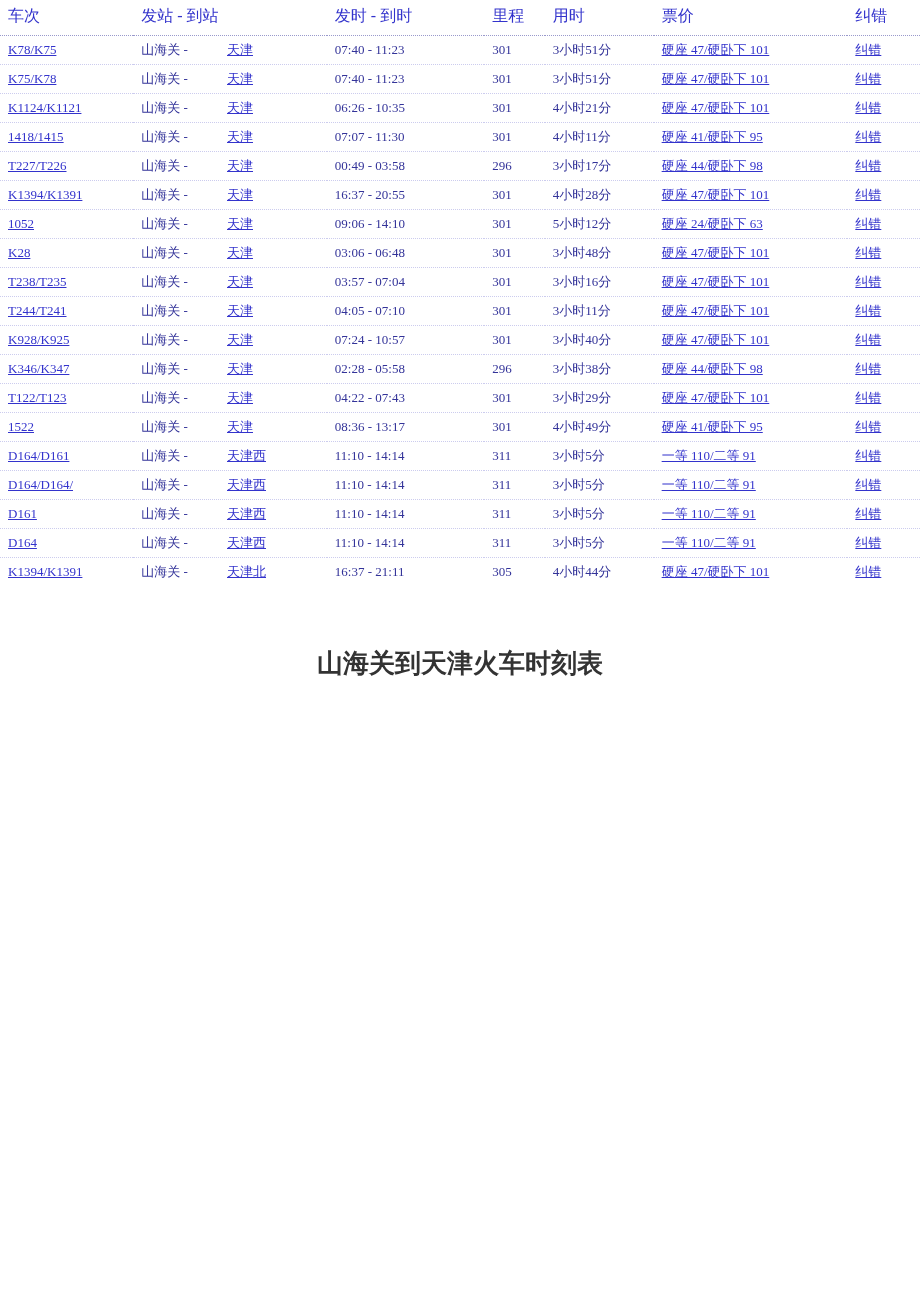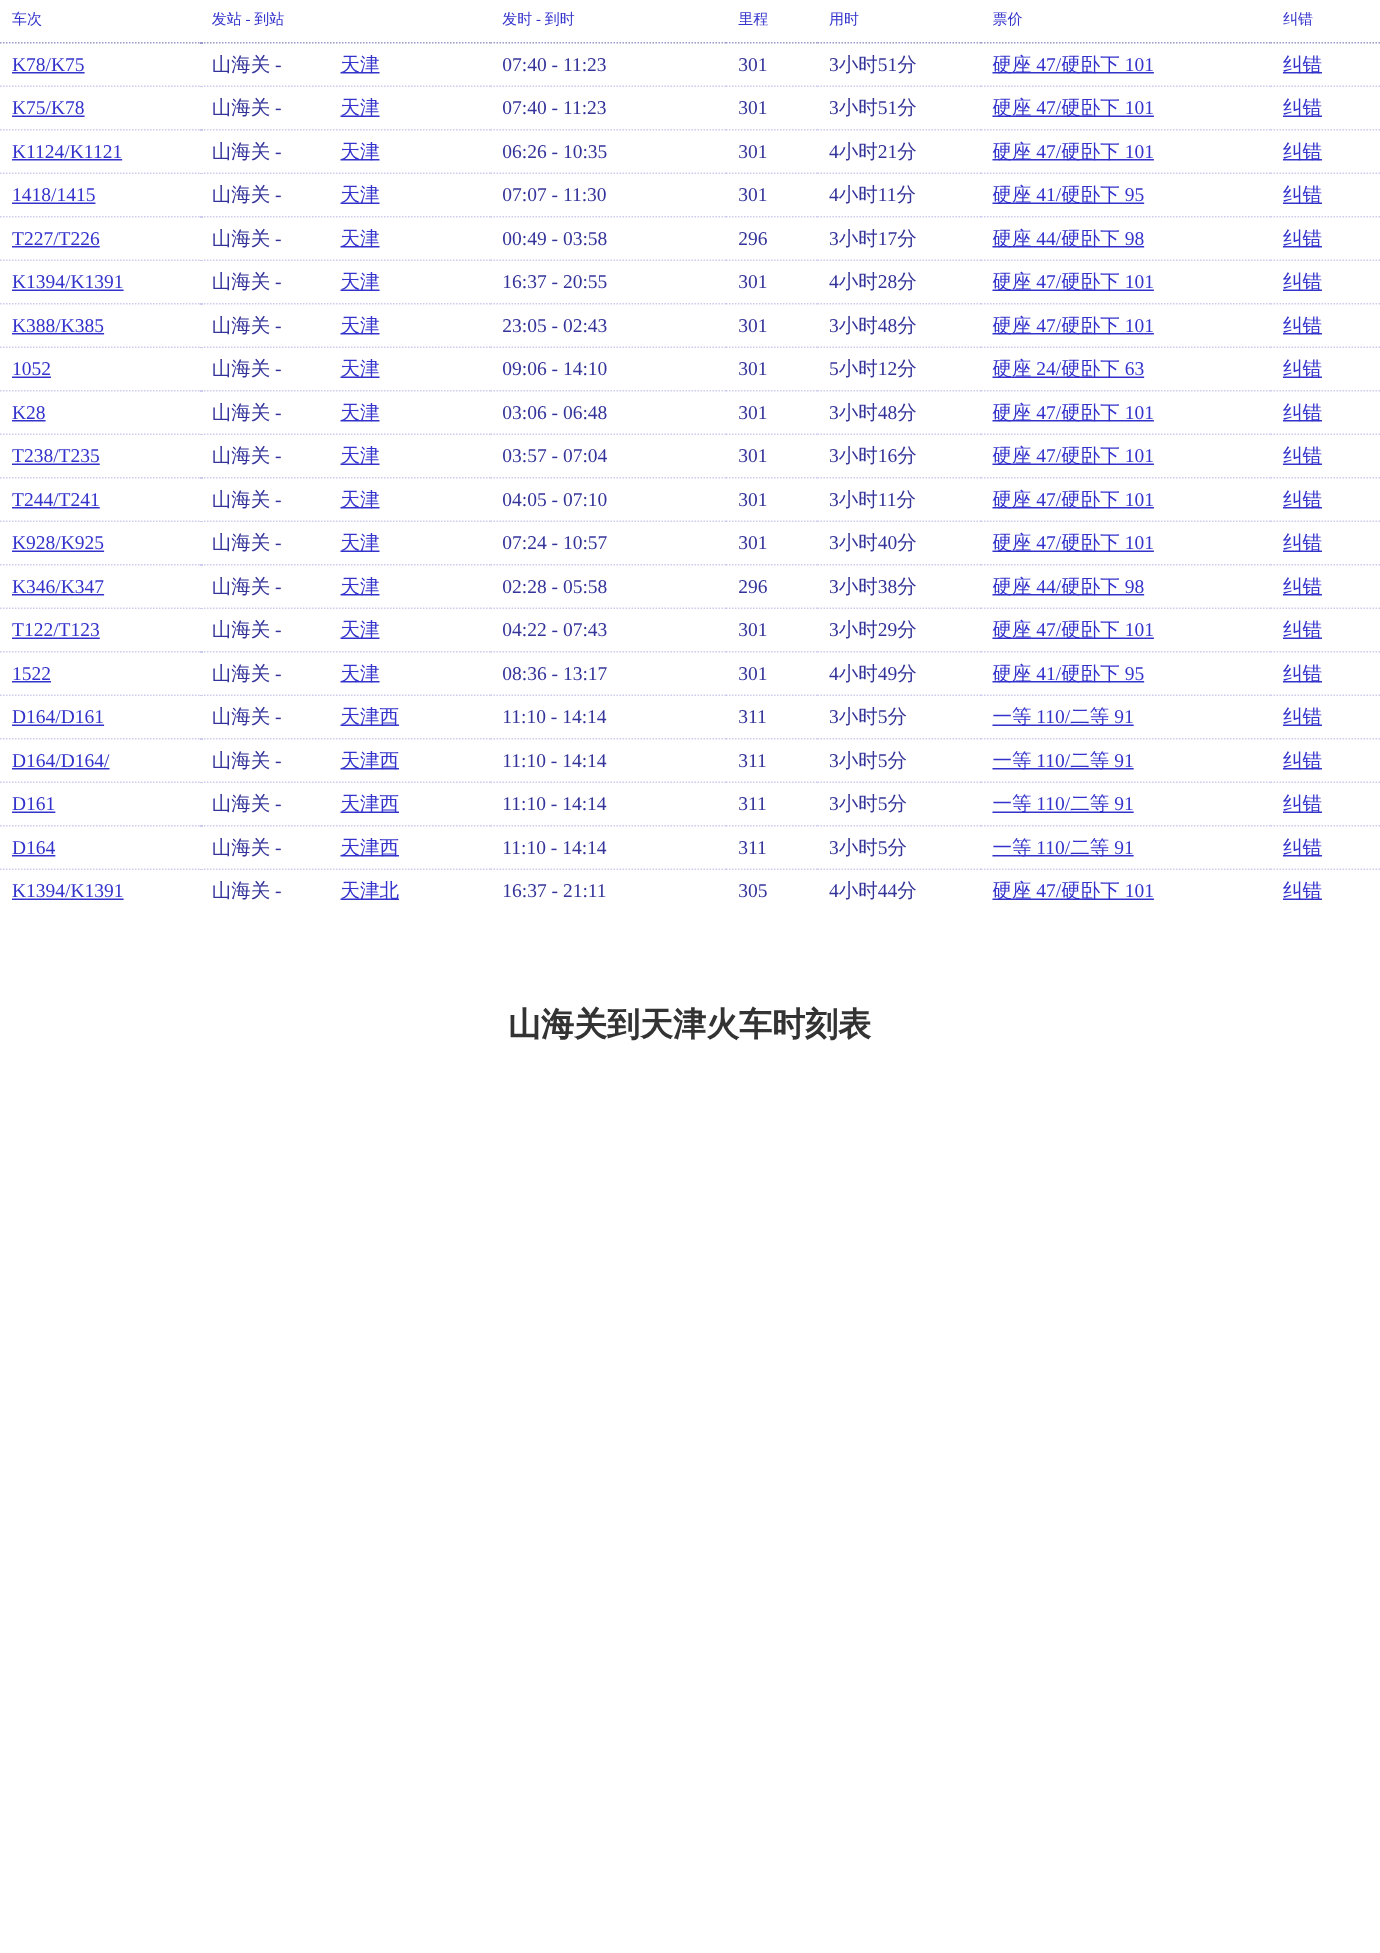--- a/index.html
+++ b/index.html
@@ -18,21 +18,21 @@
     }
     .main-table th, .main-table td {
       padding: 6px 8px;
       text-align: left;
       vertical-align: middle;
       white-space: nowrap;
     }
     .main-table th {
       color: #3333cc;
       font-weight: normal;
-      font-size: 10px;
+      font-size: 16px;
       border-bottom: 1px dotted #9999cc;
       padding-bottom: 8px;
       margin-left: 32px;
     }
     .main-table td {
       color: #333399;
       font-size: 13px;
       border-bottom: 1px dotted #ccccee;
       padding-top: 5px;
       padding-bottom: 5px;
@@ -62,21 +62,21 @@
       color: #3333cc;
       text-decoration: underline;
       margin-left: 36px;
     }
     .page-title-section {
       text-align: center;
       margin-top: 60px;
       margin-bottom: 30px;
     }
     .page-title {
-      font-size: 22px;
+      font-size: 26px;
       color: #333;
       font-weight: bold;
       text-align: right;
     }
     .col-train { width: 110px; }
     .col-station { width: 160px; }
     .col-time { width: 130px; }
     .col-distance { width: 50px; }
     .col-duration { width: 90px; }
     .col-price { width: 160px; }
@@ -146,29 +146,20 @@
       <tr>
         <td class="col-train"><a class="train-link">K1394/K1391</a></td>
         <td class="col-station station"><span>山海关</span><span> - </span><a style="color: rgb(51, 51, 204); text-decoration: underline;">天津</a></td>
         <td class="col-time">16:37 - 20:55</td>
         <td class="col-distance">301</td>
         <td class="col-duration">4小时28分</td>
         <td class="col-price"><a class="ticket-link">硬座 47/硬卧下 101</a></td>
         <td class="col-error"><a class="error-link">纠错</a></td>
       </tr>
       <tr>
-        <td class="col-train"><a class="train-link">K388/K385</a></td>
-        <td class="col-station station"><span>山海关</span><span> - </span><a style="color: rgb(51, 51, 204); text-decoration: underline;">天津</a></td>
-        <td class="col-time">23:05 - 02:43</td>
-        <td class="col-distance">301</td>
-        <td class="col-duration">3小时48分</td>
-        <td class="col-price"><a class="ticket-link">硬座 47/硬卧下 101</a></td>
-        <td class="col-error"><a class="error-link">纠错</a></td>
-      </tr>
-      <tr>
         <td class="col-train"><a class="train-link">1052</a></td>
         <td class="col-station station"><span>山海关</span><span> - </span><a style="color: rgb(51, 51, 204); text-decoration: underline;">天津</a></td>
         <td class="col-time">09:06 - 14:10</td>
         <td class="col-distance">301</td>
         <td class="col-duration">5小时12分</td>
         <td class="col-price"><a class="ticket-link">硬座 24/硬卧下 63</a></td>
         <td class="col-error"><a class="error-link">纠错</a></td>
       </tr>
       <tr>
         <td class="col-train"><a class="train-link">K28</a></td>

